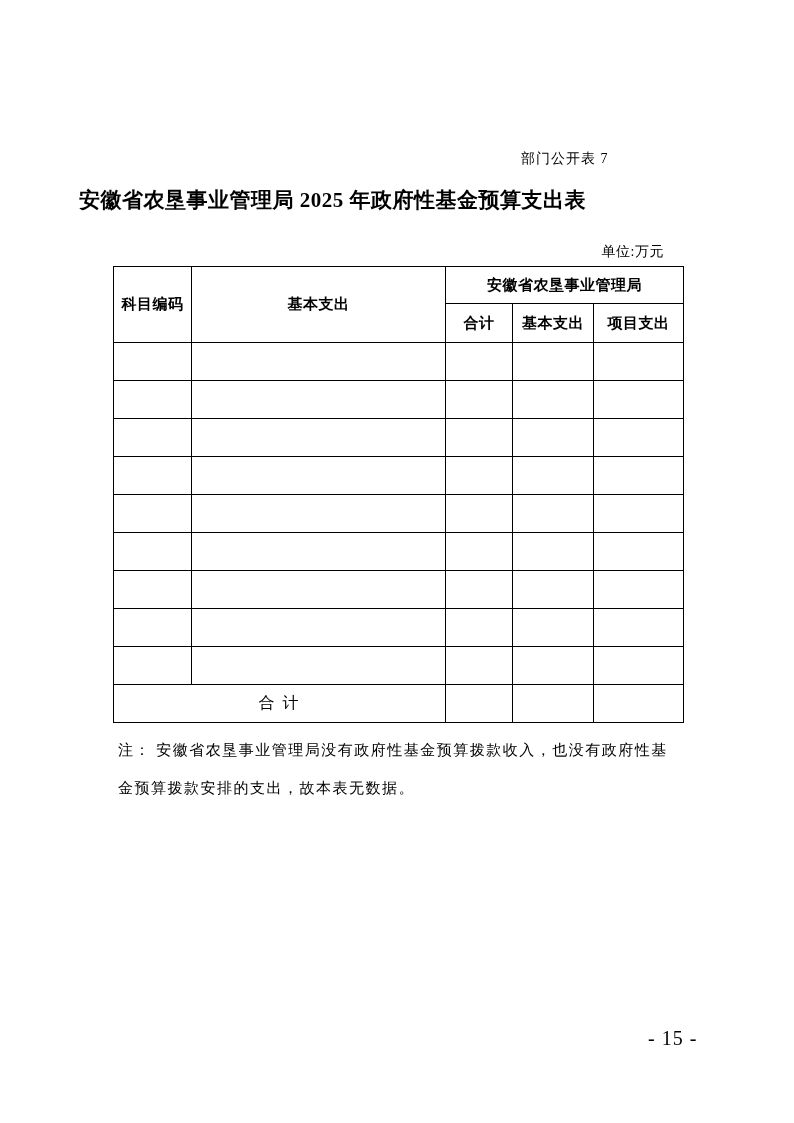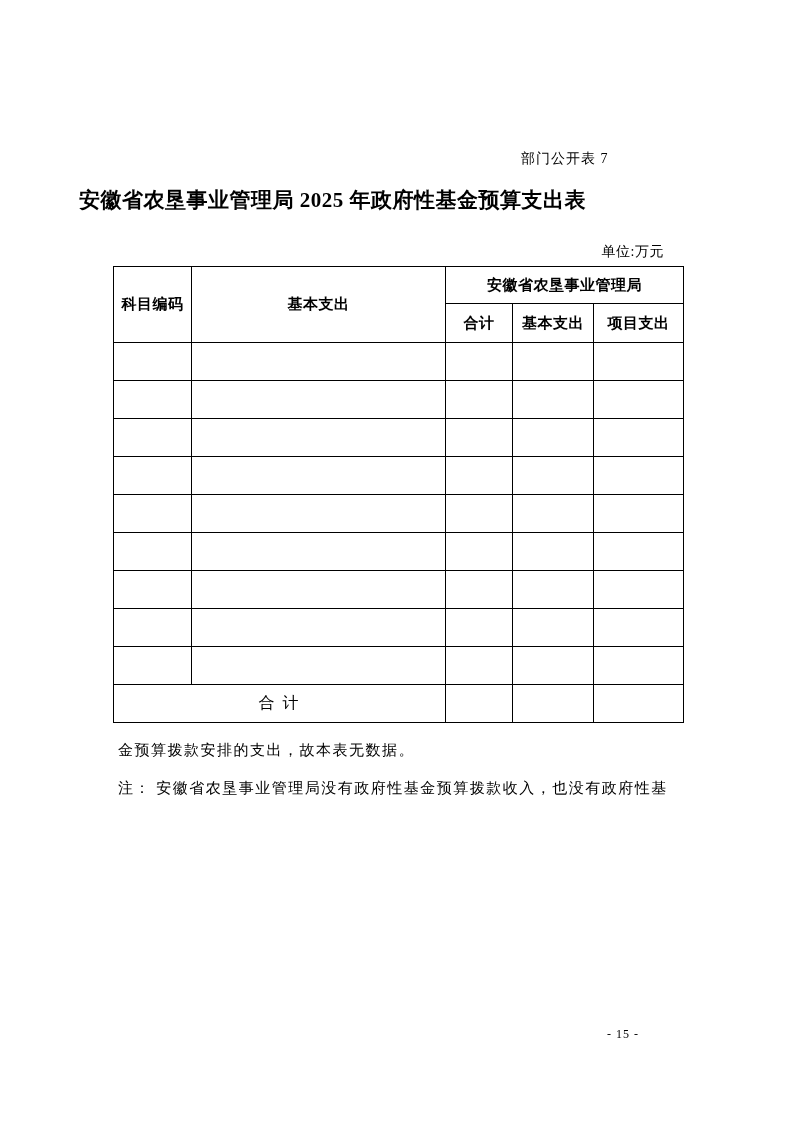--- a/index.html
+++ b/index.html
@@ -80,23 +80,23 @@
     width: 545px;
     font-size: 15px;
     letter-spacing: 1.5px;
     line-height: 38px;
   }
   .note .note-line {
     white-space: nowrap;
   }
   .page-number {
     position: absolute;
-    left: 607px;
+    left: 648px;
     top: 1027px;
-    font-size: 12px;
+    font-size: 20px;
     letter-spacing: 1px;
     white-space: nowrap;
   }
 </style>
 </head>
 <body>
 
 <div class="page">
 
   <div class="doc-label">部门公开表 7</div>
@@ -195,19 +195,19 @@
       <tr class="total-row">
         <td colspan="2" class="total-label">合 计</td>
         <td></td>
         <td></td>
         <td></td>
       </tr>
     </tfoot>
   </table>
 
   <div class="note">
+    <div class="note-line">注： 安徽省农垦事业管理局没有政府性基金预算拨款收入，也没有政府性基</div>
     <div class="note-line">金预算拨款安排的支出，故本表无数据。</div>
-    <div class="note-line">注： 安徽省农垦事业管理局没有政府性基金预算拨款收入，也没有政府性基</div>
   </div>
 
   <div class="page-number">- 15 -</div>
 
 </div>
 
 </body></html>

